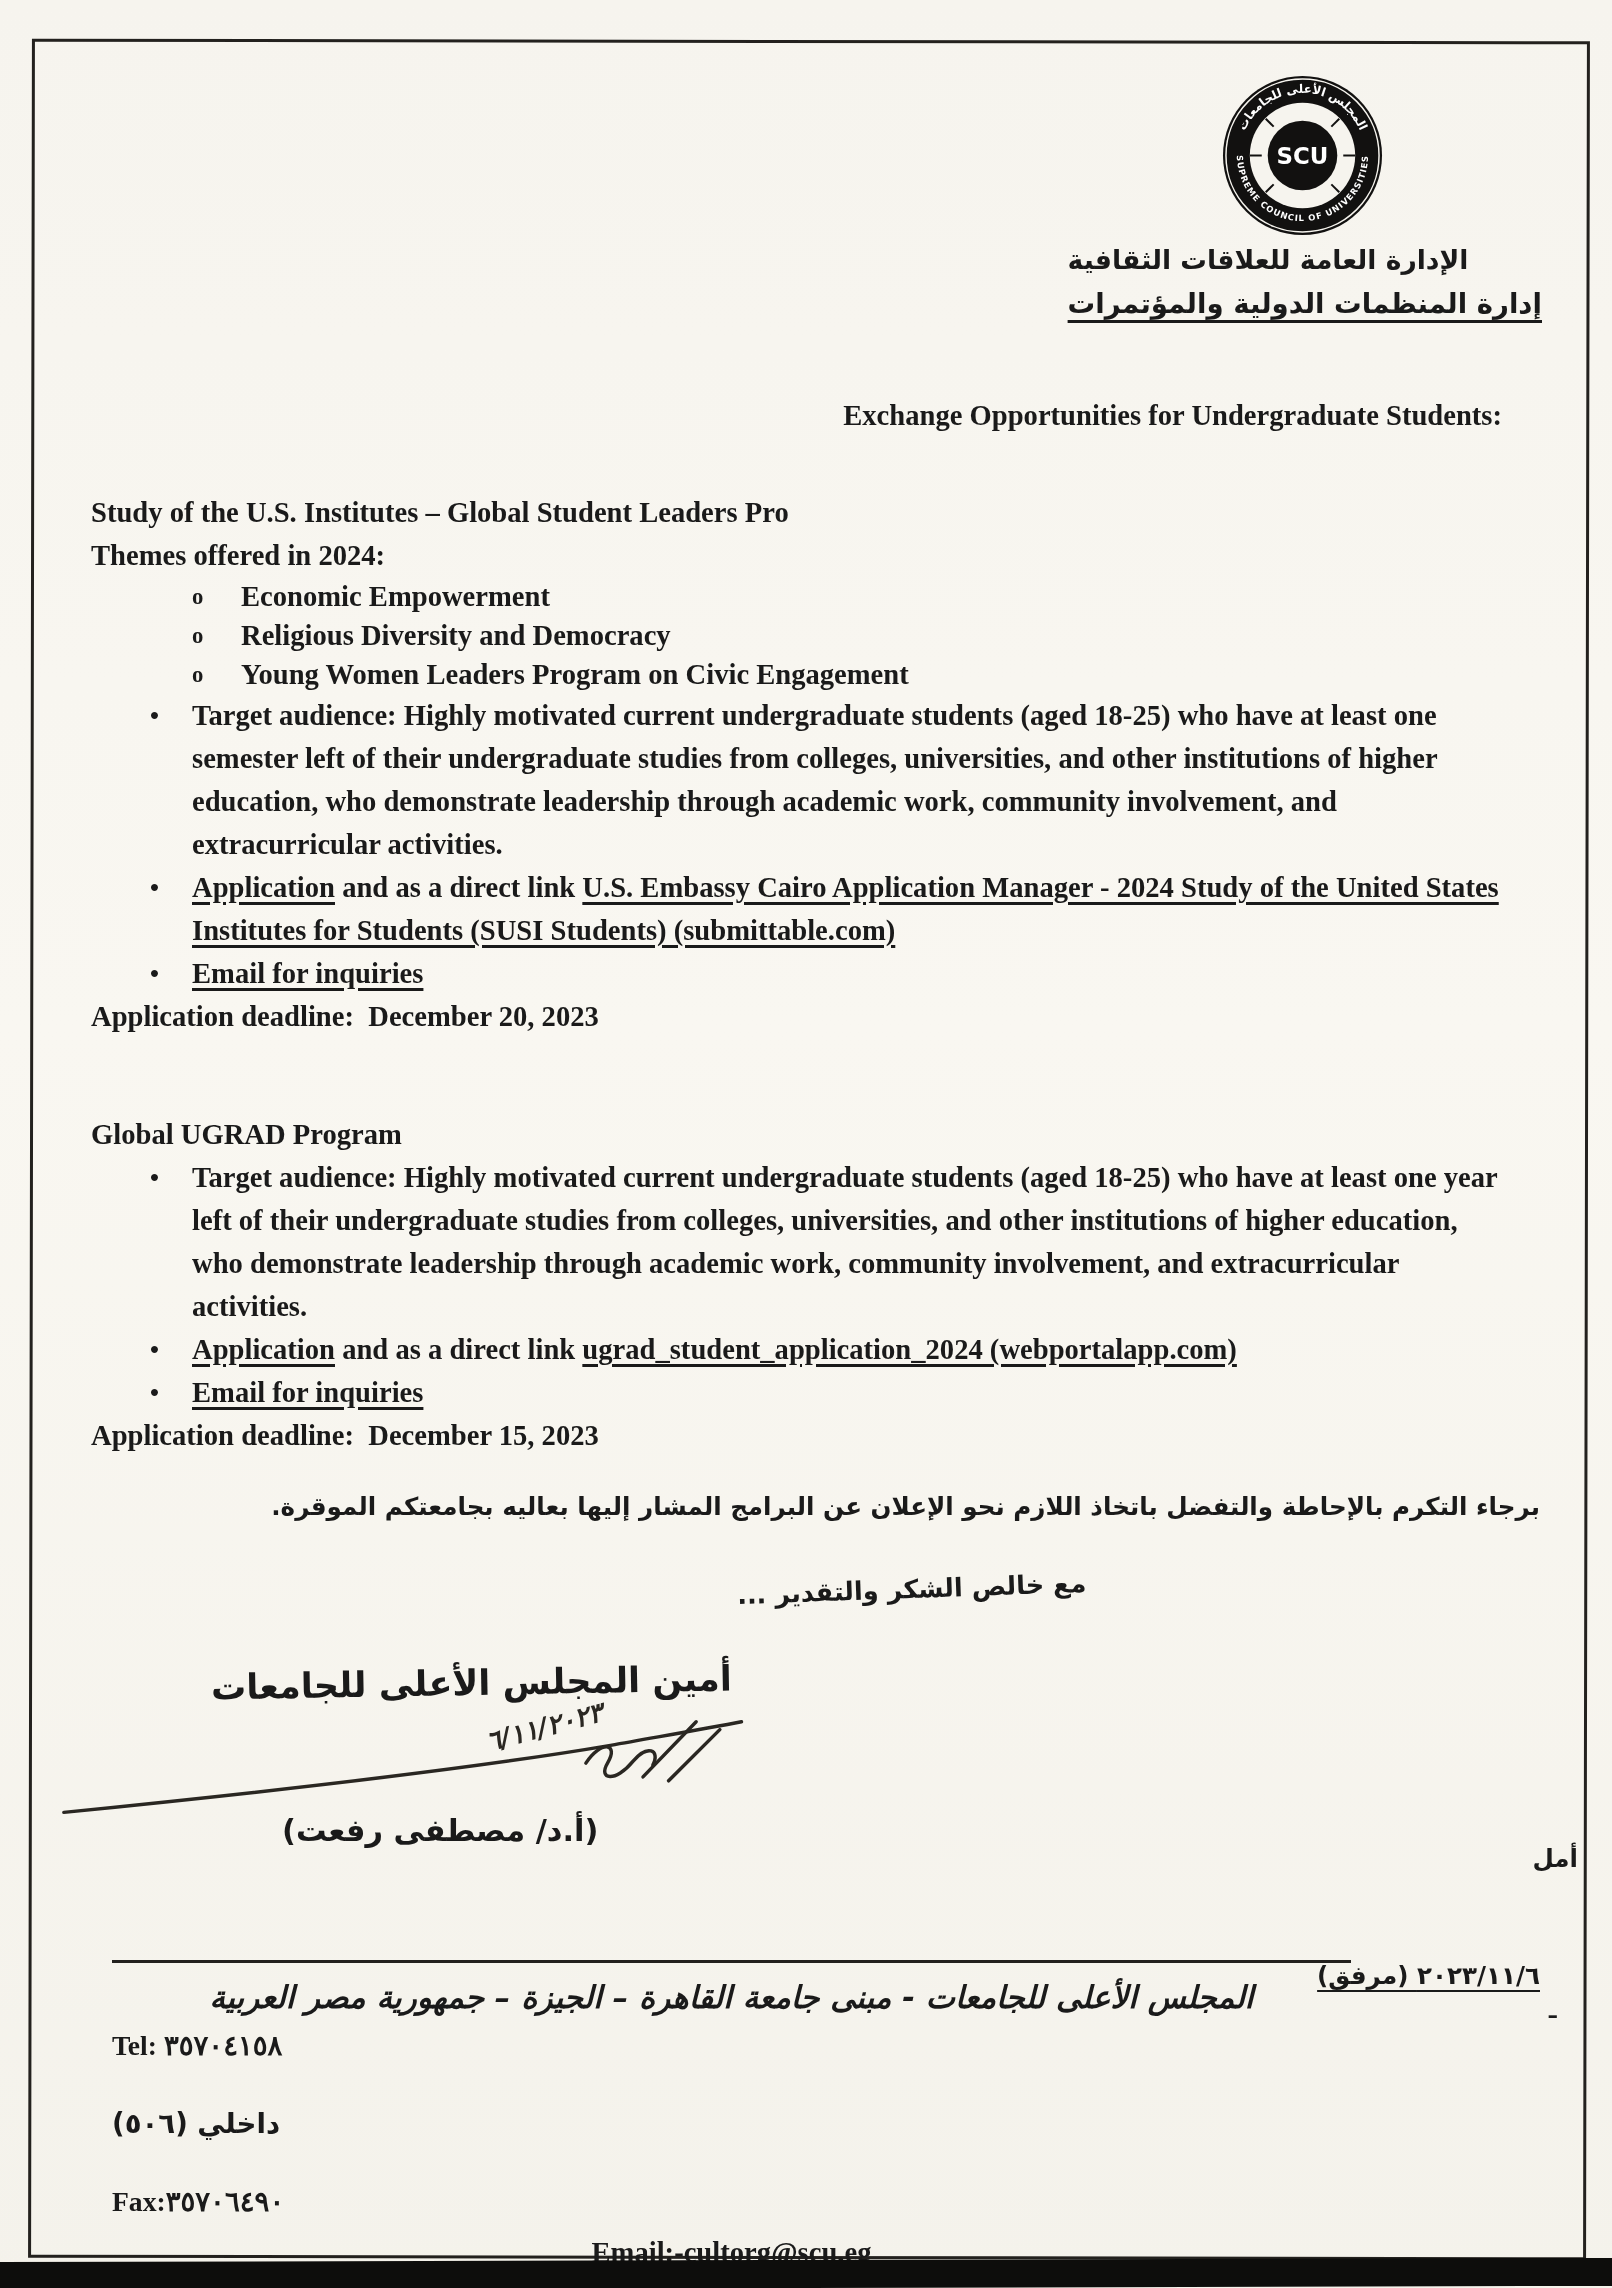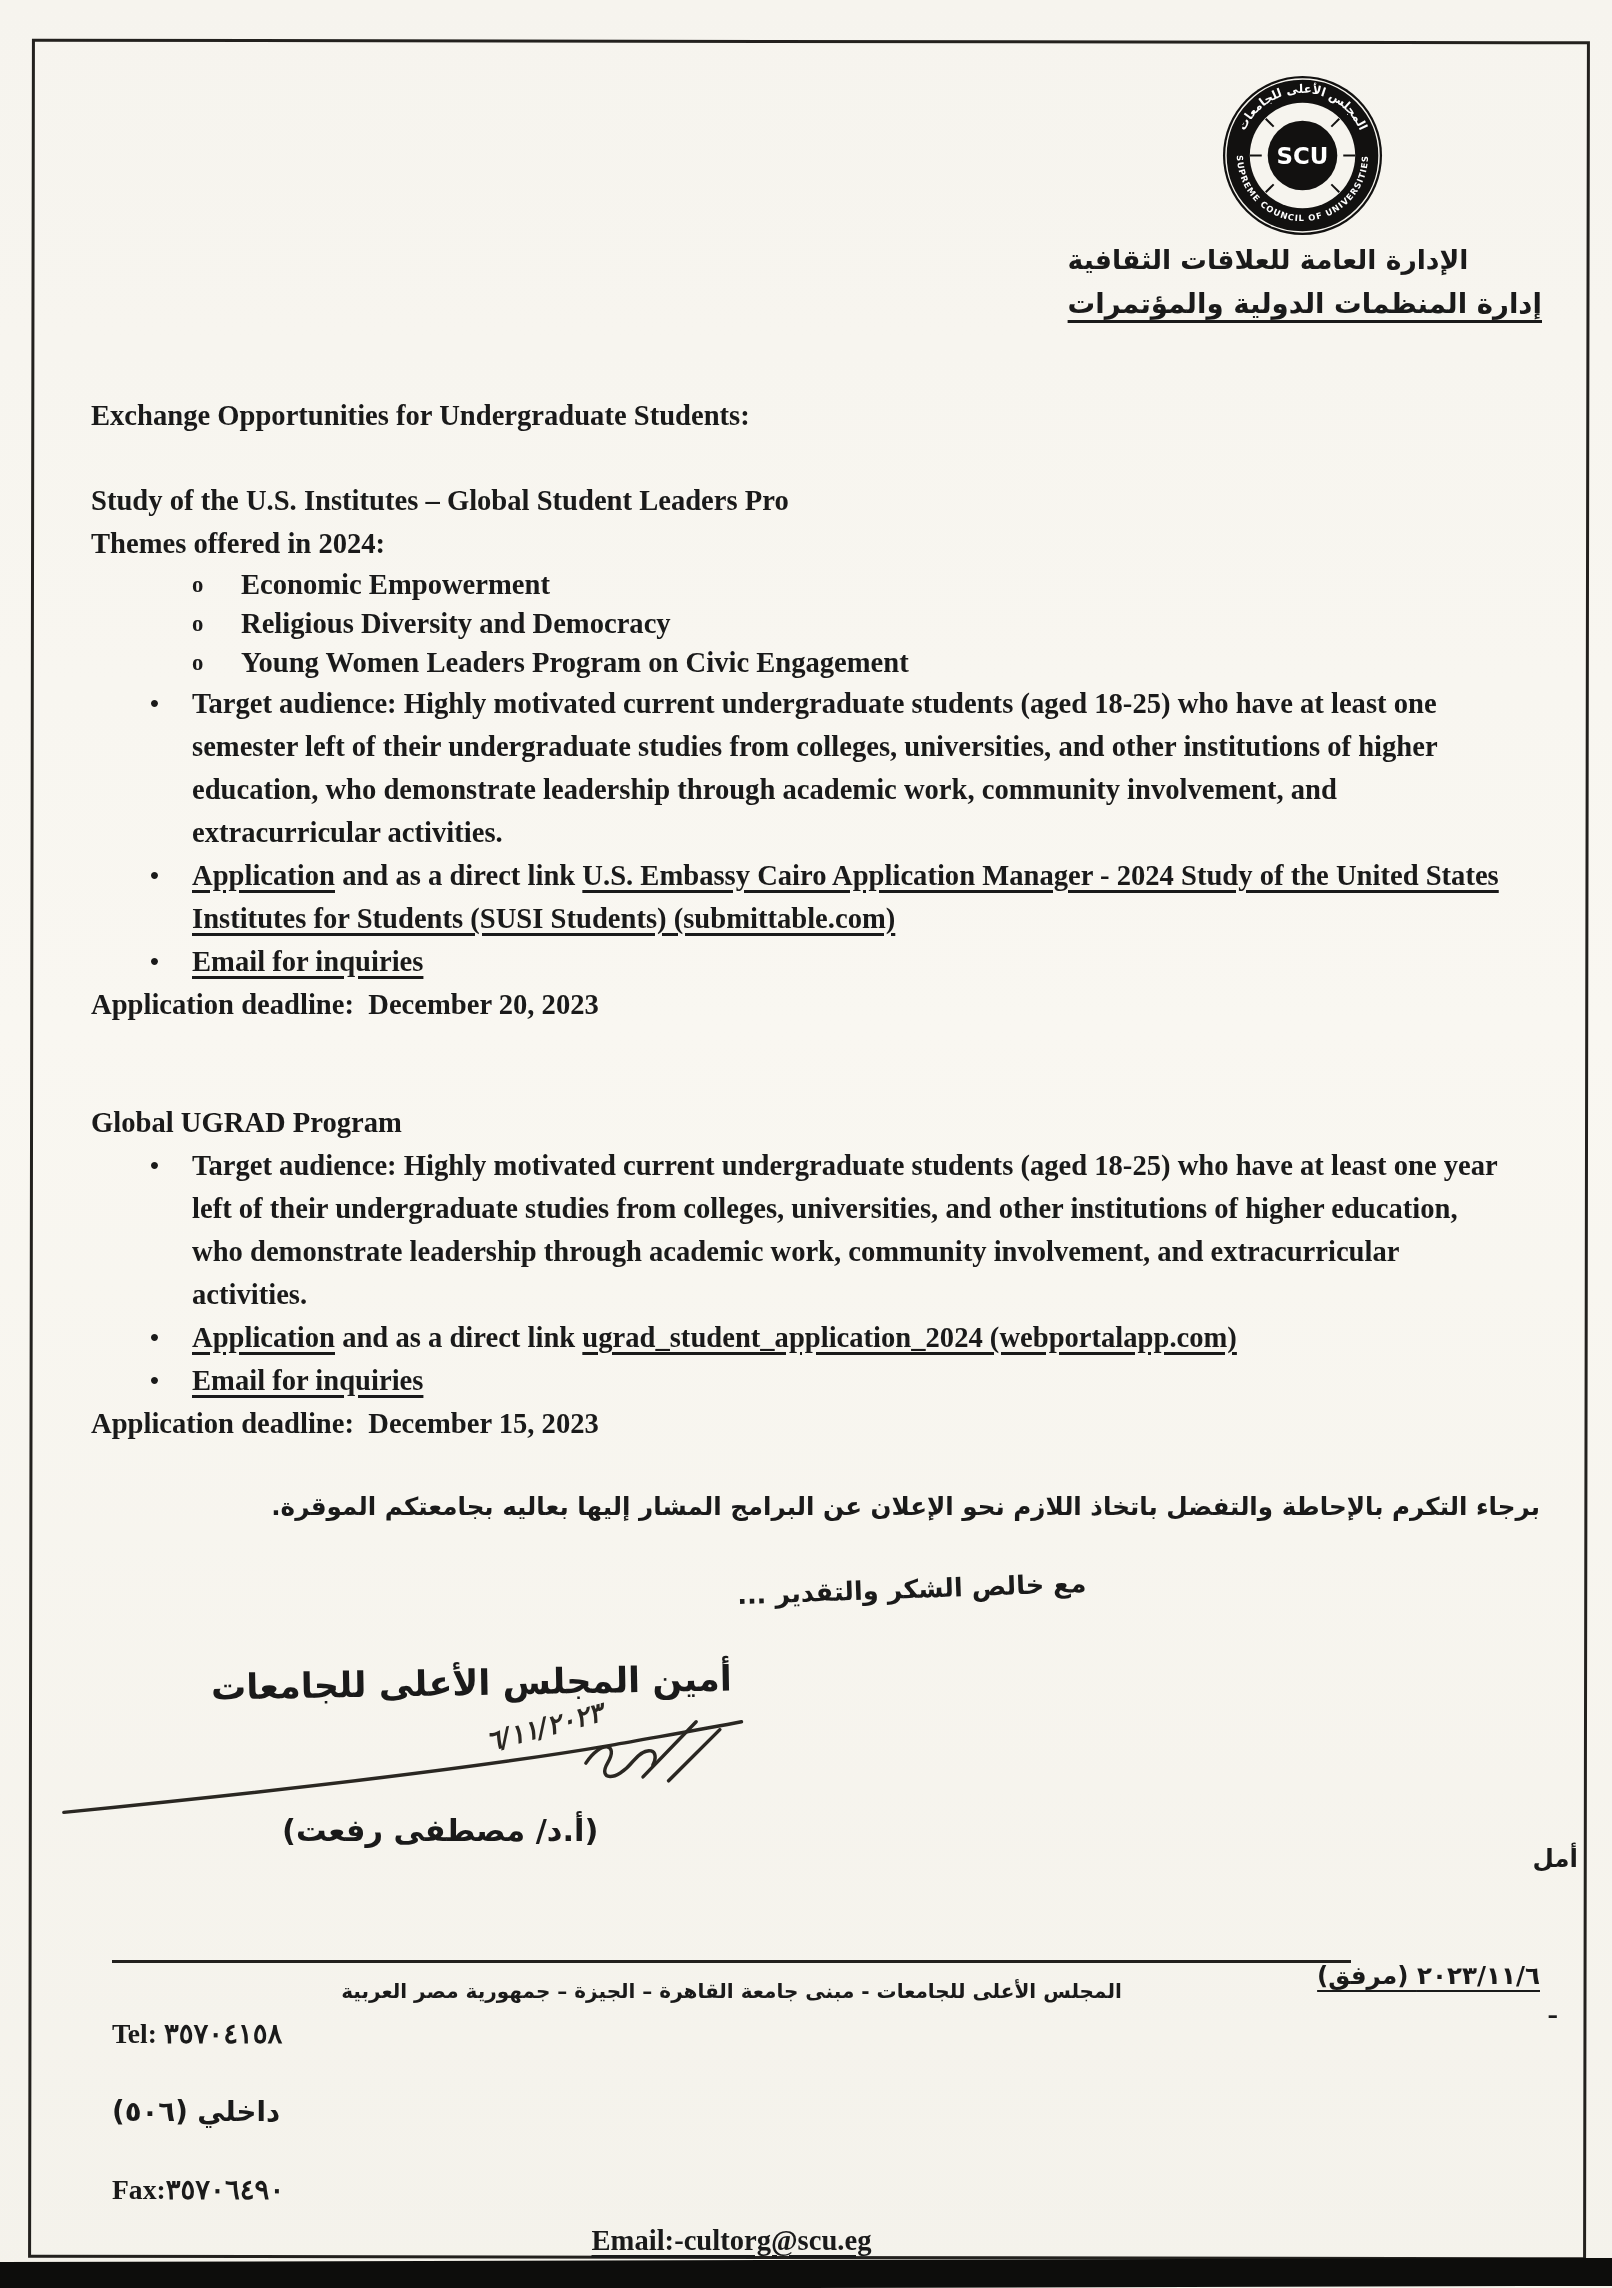--- a/index.html
+++ b/index.html
@@ -12,21 +12,21 @@
 
   .logo{position:absolute;left:1218px;top:71px;width:169px;height:169px;}
   .logo svg text{font-family:"DejaVu Sans",sans-serif;font-weight:700;}
 
   .letterhead{position:absolute;right:71px;top:244px;text-align:left;}
   .dept1{font-size:26.6px;}
   .dept2{font-size:27.6px;margin-top:11.8px;text-decoration:underline;
          text-decoration-thickness:2.5px;text-underline-offset:6.9px;}
 
   .main{position:absolute;left:91px;top:394px;width:1411px;font-size:28.6px;line-height:43px;}
-  .doc-title{margin-bottom:42px;}
+  .doc-title{margin-bottom:54px;text-align:right;}
   .theme{display:flex;padding-left:101px;line-height:39px;}
   .theme .mk{width:49px;font-size:22.7px;}
   .brow{display:flex;padding-left:59px;}
   .brow .mk{width:42px;font-size:25.6px;}
   .btext{flex:1;}
   .u{text-decoration:underline;text-decoration-thickness:2.5px;text-underline-offset:4.9px;}
   .deadline{margin-top:0;}
   .sec2{margin-top:75px;}
 
   .req{position:absolute;top:1492px;right:73px;font-size:24.6px;white-space:nowrap;}
@@ -35,21 +35,21 @@
   .sig-svg{position:absolute;top:1696px;left:54px;}
   .sig-svg text{font-family:"DejaVu Sans",sans-serif;font-weight:700;font-style:italic;}
   .sig-name{position:absolute;top:1813px;left:282px;font-size:30.5px;white-space:nowrap;}
   .note-amal{position:absolute;top:1844px;right:35px;font-size:24.6px;}
   .note-attach{position:absolute;top:1961px;right:73px;font-size:24.6px;
                text-decoration:underline;text-decoration-thickness:2px;text-underline-offset:5.9px;white-space:nowrap;}
   .stray-dash{position:absolute;top:1996px;right:55px;font-size:31.5px;}
 
   .footer{position:absolute;top:1960px;left:112px;width:1239px;text-align:center;}
   .rule-top{border-top:3px solid #23211e;width:100%;}
-  .addr{font-size:20px;margin-top:15.8px;}
+  .addr{font-size:31px;margin-top:15.8px;font-style:italic;}
   .telrow{display:flex;justify-content:center;align-items:baseline;gap:45px;margin-top:13.8px;font-size:27.6px;flex-direction:column;}
   .telrow .sf{font-family:"Liberation Serif",serif;font-weight:700;}
   .mailline{font-size:28.6px;margin-top:19px;text-decoration:underline;
             text-decoration-thickness:2.5px;text-underline-offset:4.9px;}
   .rule-bot{width:867px;margin:9.9px auto 0;border-top:3px solid #23211e;}
 
   .bottom-bar{position:absolute;left:0;bottom:0;width:100%;height:27.6px;background:#0d0d0c;transform:skewY(-.15deg);}
 </style>
 </head>
 <body>

